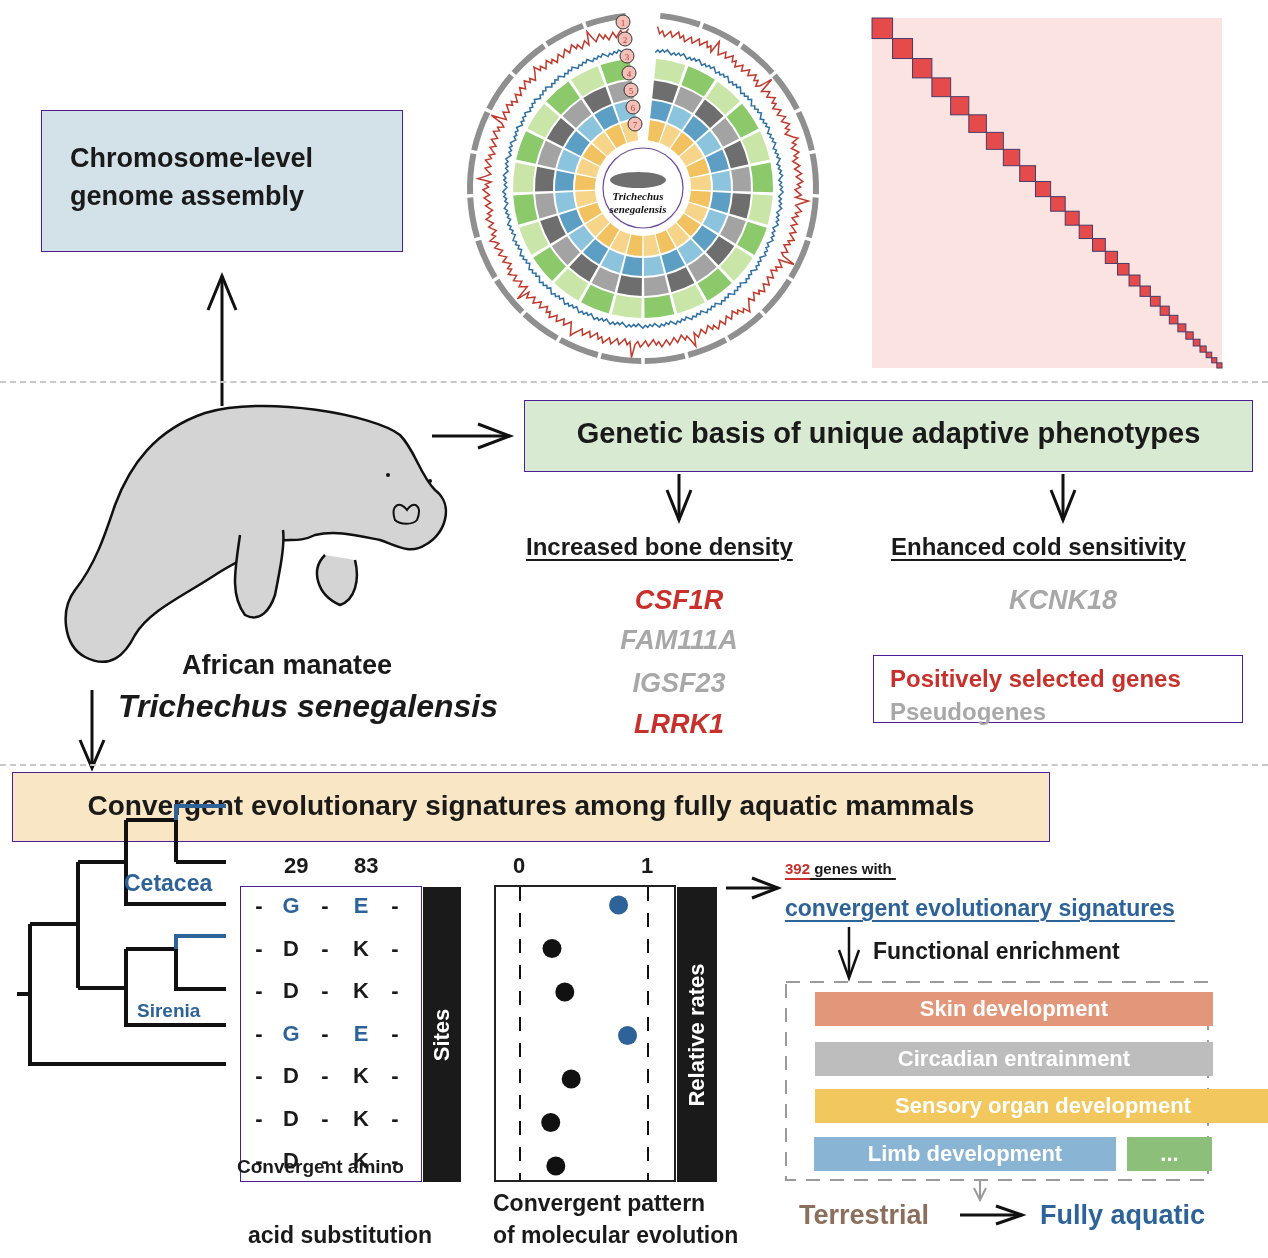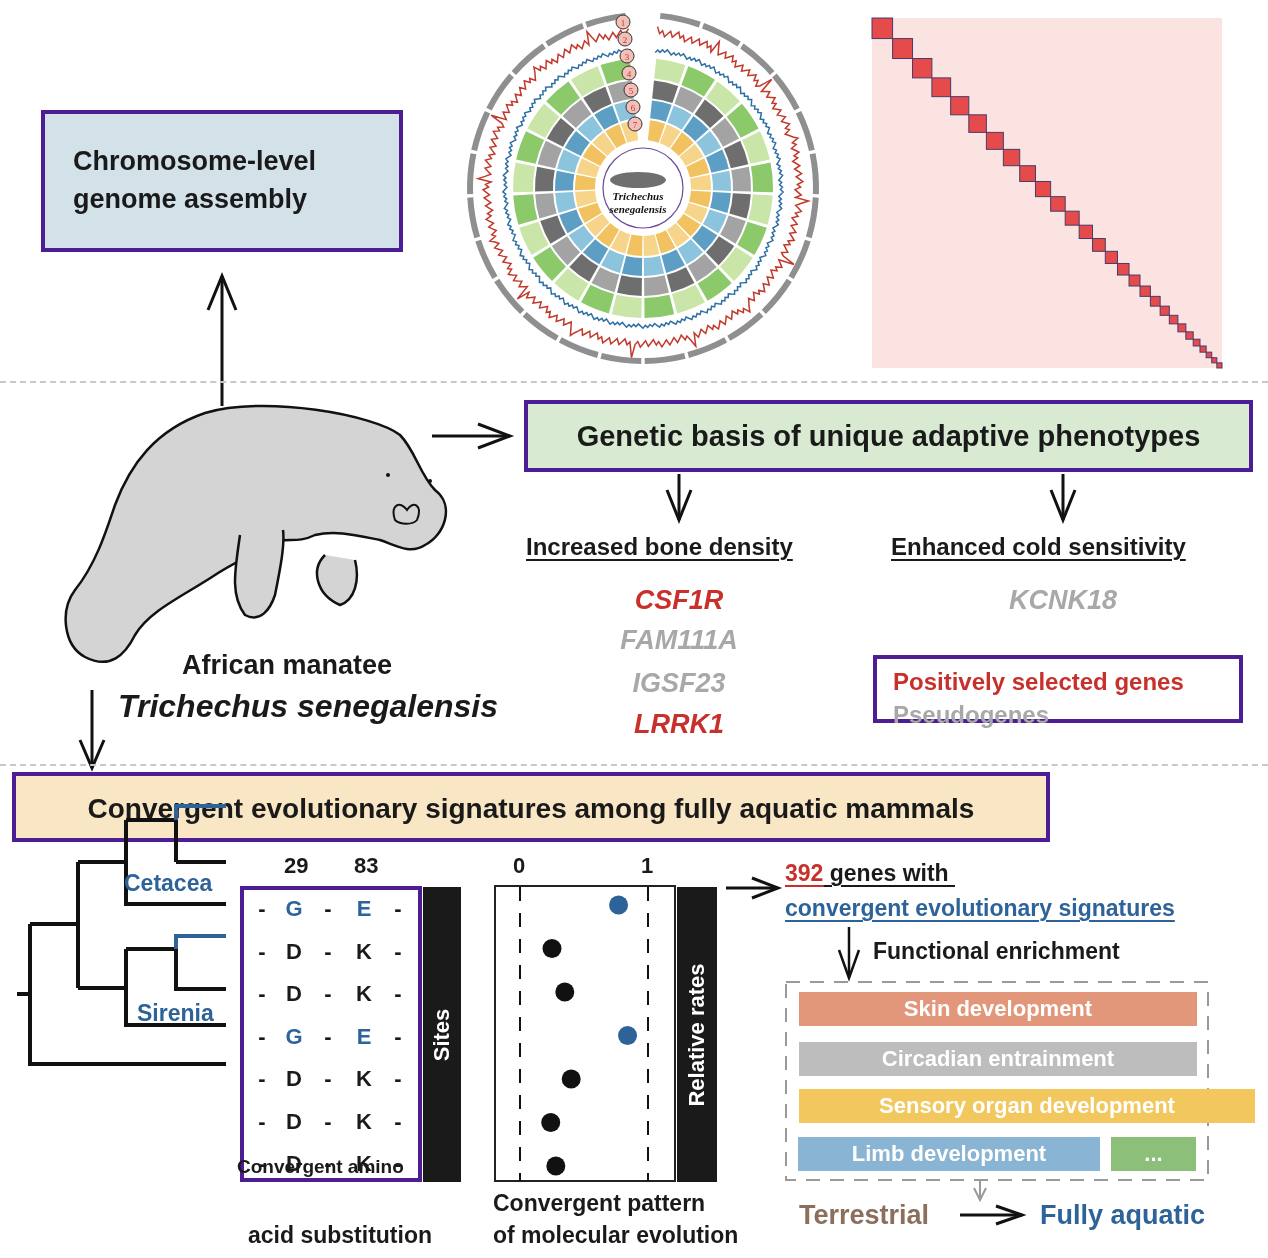--- a/index.html
+++ b/index.html
@@ -1,24 +1,24 @@
 <!DOCTYPE html>
 <html><head>
 <meta charset="utf-8">
 <style>
   html,body{margin:0;padding:0;background:#fff;}
   body{width:1268px;height:1258px;position:relative;overflow:hidden;font-family:"Liberation Sans",sans-serif;color:#1a1a1a;}
   .abs{position:absolute;}
-  .box{position:absolute;border:4px solid #4c1d95;box-sizing:border-box;}
+  .box{position:absolute;border:1px solid #4c1d95;box-sizing:border-box;}
   .bold{font-weight:bold;}
   .dash-h{position:absolute;left:0;width:1268px;height:0;border-top:2px dashed #c8c8c8;}
   svg{position:absolute;overflow:visible;}
   .ul{text-decoration:underline;text-underline-offset:4px;text-decoration-thickness:2px;}
   .gene{position:absolute;font-weight:bold;font-style:italic;font-size:27px;text-align:center;width:200px;}
-  .enrich{position:absolute;color:#fff;font-weight:bold;font-size:22px;text-align:center;line-height:34px;height:34px;}
+  .enrich{position:absolute;color:#fff;font-weight:bold;font-size:22px;text-align:center;line-height:34px;height:34px;margin-left:16px;}
   .aa{position:absolute;font-weight:bold;font-size:22px;text-align:center;width:24px;}
 </style>
 </head>
 <body>
 
 <div class="box" style="left:41px;top:110px;width:362px;height:142px;background:#d3e1e8;">
   <div class="abs bold" style="left:28px;top:32px;font-size:27px;">Chromosome-level</div>
   <div class="abs bold" style="left:28px;top:70px;font-size:27px;">genome assembly</div>
 </div>
 <svg width="1268" height="1258" style="left:0;top:0;pointer-events:none;">
@@ -261,21 +261,21 @@
     <path d="M126,-50 L176,-50 M176,-8 L226,-8 M176,-50 L176,-8"></path>
     <path d="M78,118 L126,118 M126,79 L126,155 L226,155"></path>
     <path d="M126,79 L176,79 M176,79 L176,119 L226,119"></path>
   </g>
   <g fill="none" stroke="#2e6399" stroke-width="4">
     <path d="M176,-50 L176,-64 L226,-64" transform="translate(0,0)"></path>
     <path d="M176,79 L176,66 L226,66"></path>
   </g>
 </svg>
 <div class="abs bold" style="left:124px;top:870px;font-size:23px;color:#2e6399;">Cetacea</div>
-<div class="abs bold" style="left:137px;top:1000px;font-size:23px;color:#2e6399;">Sirenia</div>
+<div class="abs bold" style="left:137px;top:1000px;font-size:19px;color:#2e6399;">Sirenia</div>
 
 <div class="abs bold" style="left:284px;top:853px;font-size:22px;">29</div>
 <div class="abs bold" style="left:354px;top:853px;font-size:22px;">83</div>
 <div class="box" style="left:240px;top:886px;width:182px;height:296px;" id="sites-box">
     <div class="aa" style="left: 6px; top: 6px;">-</div>
     <div class="aa" style="left: 38px; top: 6px; color: rgb(46, 99, 153);">G</div>
     <div class="aa" style="left: 72px; top: 6px;">-</div>
     <div class="aa" style="left: 108px; top: 6px; color: rgb(46, 99, 153);">E</div>
     <div class="aa" style="left: 142px; top: 6px;">-</div>
     <div class="aa" style="left: 6px; top: 48.5px;">-</div>
@@ -342,21 +342,21 @@
   <polyline points="752,878 778,888 752,898" fill="none" stroke="#111" stroke-width="3"></polyline>
   <line x1="849" y1="927" x2="849" y2="975" stroke="#111" stroke-width="2.5"></line>
   <polyline points="839,950 849,978 859,950" fill="none" stroke="#111" stroke-width="2.5"></polyline>
   <rect x="786" y="982" width="422" height="198" fill="none" stroke="#9a9a9a" stroke-width="2" stroke-dasharray="14,10"></rect>
   <line x1="980" y1="1180" x2="980" y2="1198" stroke="#9a9a9a" stroke-width="2"></line>
   <polyline points="974,1188 980,1200 986,1188" fill="none" stroke="#9a9a9a" stroke-width="2"></polyline>
   <line x1="960" y1="1215" x2="1022" y2="1215" stroke="#111" stroke-width="3"></line>
   <polyline points="996,1206 1022,1215 996,1224" fill="none" stroke="#111" stroke-width="3"></polyline>
 </svg>
 
-<div class="abs bold" style="left:785px;top:860px;font-size:23px;">
+<div class="abs bold" style="left:785px;top:860px;font-size:15px;">
   <span class="ul" style="color:#c8302c;">392</span><span class="ul" style="white-space:pre;"> genes with </span>
 </div>
 <div class="abs bold ul" style="left:785px;top:895px;font-size:23px;color:#2e6399;">convergent evolutionary signatures</div>
 <div class="abs bold" style="left:873px;top:938px;font-size:23px;">Functional enrichment</div>
 
 <div class="enrich" style="left:799px;top:992px;width:398px;background:#e3977a;">Skin development</div>
 <div class="enrich" style="left:799px;top:1042px;width:398px;background:#bdbdbd;">Circadian entrainment</div>
 <div class="enrich" style="left:799px;top:1089px;width:456px;background:#f2c85e;">Sensory organ development</div>
 <div class="enrich" style="left:798px;top:1137px;width:302px;background:#8ab4d3;">Limb development</div>
 <div class="enrich" style="left:1111px;top:1137px;width:85px;background:#8cc07a;">...</div>

